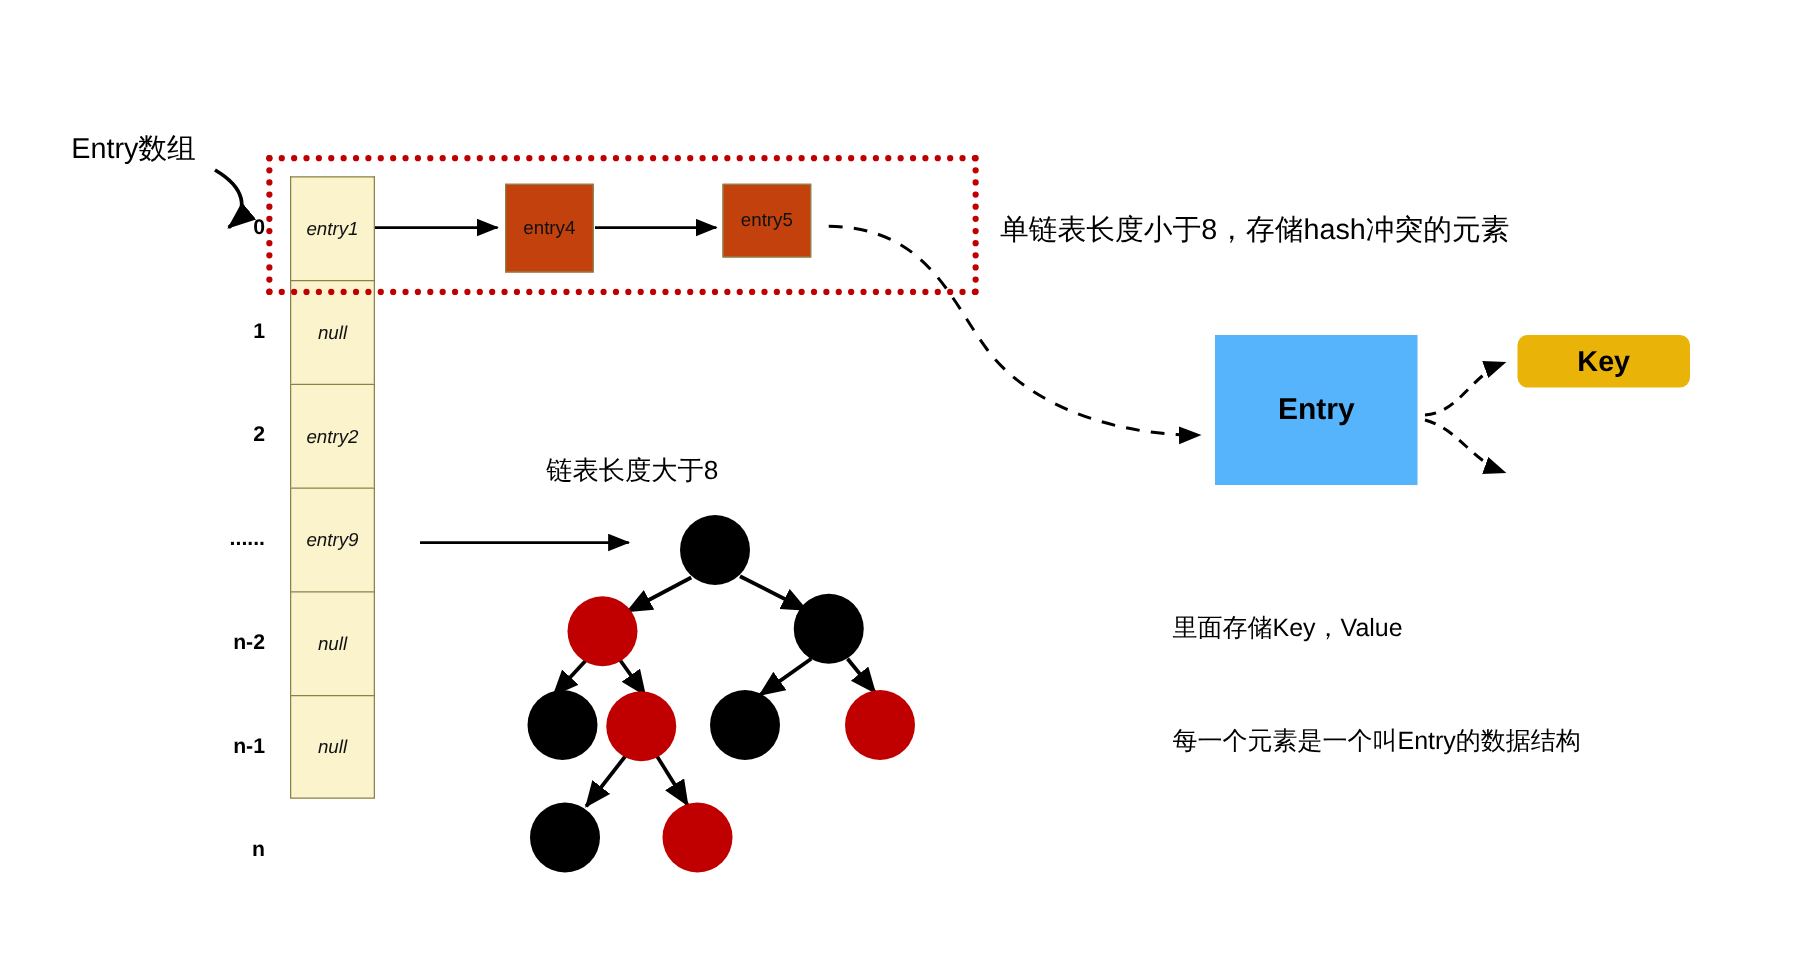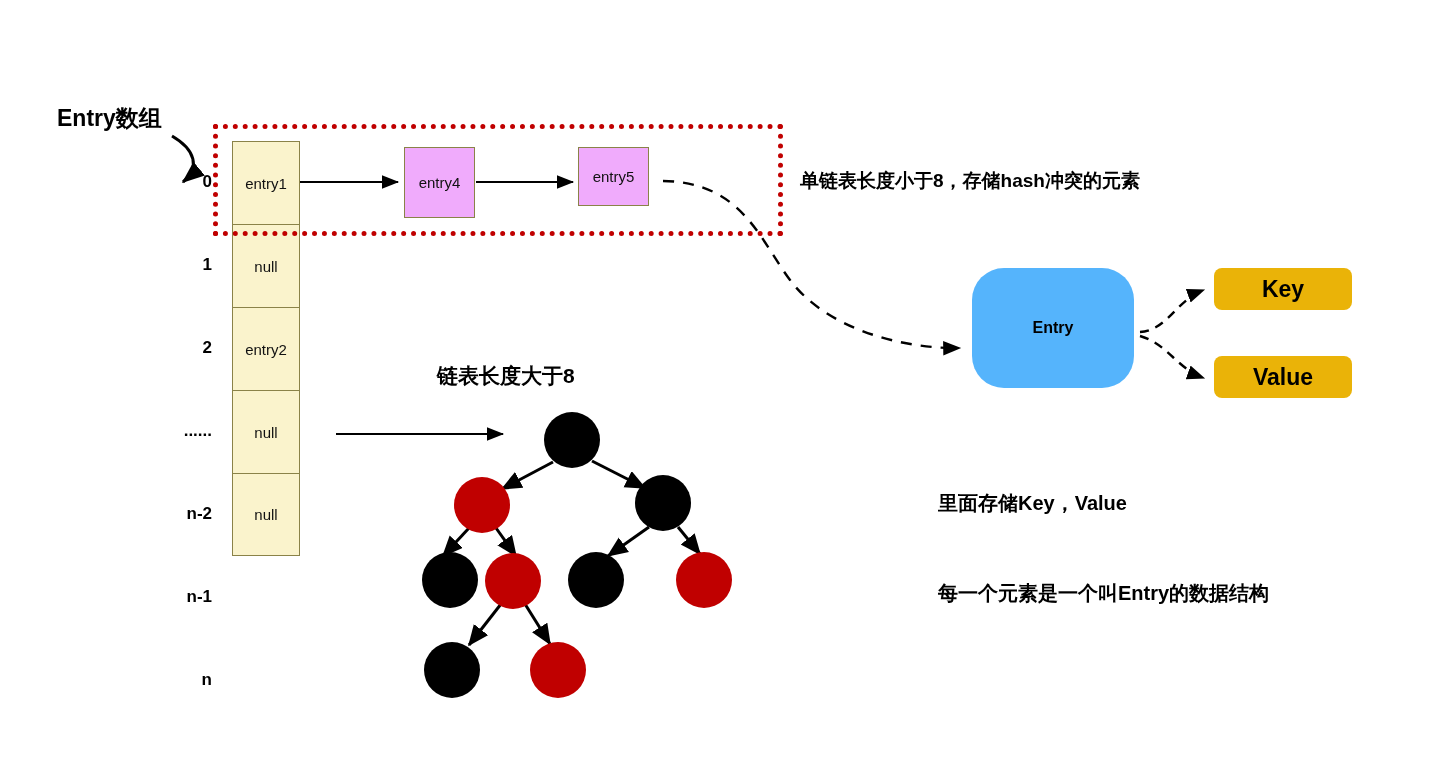--- a/index.html
+++ b/index.html
@@ -5,59 +5,59 @@
   html,body{margin:0;padding:0;background:#ffffff;}
   body{
     width:1440px;height:771px;position:relative;overflow:hidden;
     font-family:"Liberation Sans","DejaVu Sans",sans-serif;
     color:#000;
   }
   .canvas{position:absolute;inset:0;}
   svg.layer{position:absolute;left:0;top:0;width:1440px;height:771px;pointer-events:none;}
 
   
-  .array{position:absolute;left:232px;top:141px;width:68px;}
+  .array{position:absolute;left:232px;top:141px;width:68px;font-style:italic;}
   .cell{
     width:68px;height:83px;box-sizing:border-box;
     background:#FAF3CC;border:1px solid #8a8248;border-bottom:none;
     display:flex;align-items:center;justify-content:center;
     font-size:15px;color:#111;
   }
   .cell:last-child{border-bottom:1px solid #8a8248;}
   .idx{
     position:absolute;width:70px;text-align:right;
     font-size:17px;font-weight:bold;color:#000;
   }
 
   
   .lnode{
     position:absolute;box-sizing:border-box;
-    background:#f0abfc;border:1px solid #8a8248;
+    background:#c2410c;border:1px solid #8a8248;
     display:flex;align-items:center;justify-content:center;
     font-size:15px;color:#111;
   }
 
   
   .dotbox{
     position:absolute;left:213px;top:124px;width:570px;height:112px;
     border:5px dotted #C00000;box-sizing:border-box;
   }
 
   
-  .label{position:absolute;font-weight:bold;color:#000;white-space:pre;}
+  .label{position:absolute;font-weight:normal;color:#000;white-space:pre;}
   #entry-array-label{left:57px;top:103px;font-size:23px;}
-  #list-note{left:800px;top:168px;font-size:19px;}
+  #list-note{left:800px;top:168px;font-size:23px;}
   #tree-note{left:398px;top:362px;font-size:21px;margin-left:39px;}
   #entry-desc{left:938px;top:428px;font-size:20px;line-height:30px;}
 
   
   .entrybox{
     position:absolute;left:972px;top:268px;width:162px;height:120px;
     background:#55B4FC;display:flex;align-items:center;justify-content:center;
-    font-size:16px;font-weight:bold;color:#000;border-radius:32px;
+    font-size:24px;font-weight:bold;color:#000;
   }
   .kvbox{
     position:absolute;width:138px;height:42px;background:#eab308;
     border-radius:8px;display:flex;align-items:center;justify-content:center;
     font-size:23px;font-weight:bold;color:#000;
   }
   #key-box{left:1214px;top:268px;}
   #value-box{left:1214px;top:356px;}
 
   
@@ -112,20 +112,21 @@
   <div class="idx" style="left:142px;top:338px;">2</div>
   <div class="idx" style="left:142px;top:421px;">......</div>
   <div class="idx" style="left:142px;top:504px;">n-2</div>
   <div class="idx" style="left:142px;top:587px;">n-1</div>
   <div class="idx" style="left:142px;top:670px;">n</div>
 
   <div class="array">
     <div class="cell">entry1</div>
     <div class="cell">null</div>
     <div class="cell">entry2</div>
+    <div class="cell">entry9</div>
     <div class="cell">null</div>
     <div class="cell">null</div>
   </div>
 
   <div class="lnode" style="left:404px;top:147px;width:71px;height:71px;">entry4</div>
   <div class="lnode" style="left:578px;top:147px;width:71px;height:59px;">entry5</div>
 
   <div class="dotbox"></div>
 
   <div class="label" id="list-note">单链表长度小于8，存储hash冲突的元素</div>
@@ -137,20 +138,19 @@
   <div class="tnode" style="left:635px;top:475px;width:56px;height:56px;background:#000000;"></div>
   <div class="tnode" style="left:422px;top:552px;width:56px;height:56px;background:#000000;"></div>
   <div class="tnode" style="left:485px;top:553px;width:56px;height:56px;background:#C00000;"></div>
   <div class="tnode" style="left:568px;top:552px;width:56px;height:56px;background:#000000;"></div>
   <div class="tnode" style="left:676px;top:552px;width:56px;height:56px;background:#C00000;"></div>
   <div class="tnode" style="left:424px;top:642px;width:56px;height:56px;background:#000000;"></div>
   <div class="tnode" style="left:530px;top:642px;width:56px;height:56px;background:#C00000;"></div>
 
   <div class="entrybox">Entry</div>
   <div class="kvbox" id="key-box">Key</div>
-  <div class="kvbox" id="value-box">Value</div>
 
   <div class="label" id="entry-desc">
     <div>里面存储Key，Value</div>
     <div>每一个元素是一个叫Entry的数据结构</div>
   </div>
 
 </div>
 
 </body></html>

